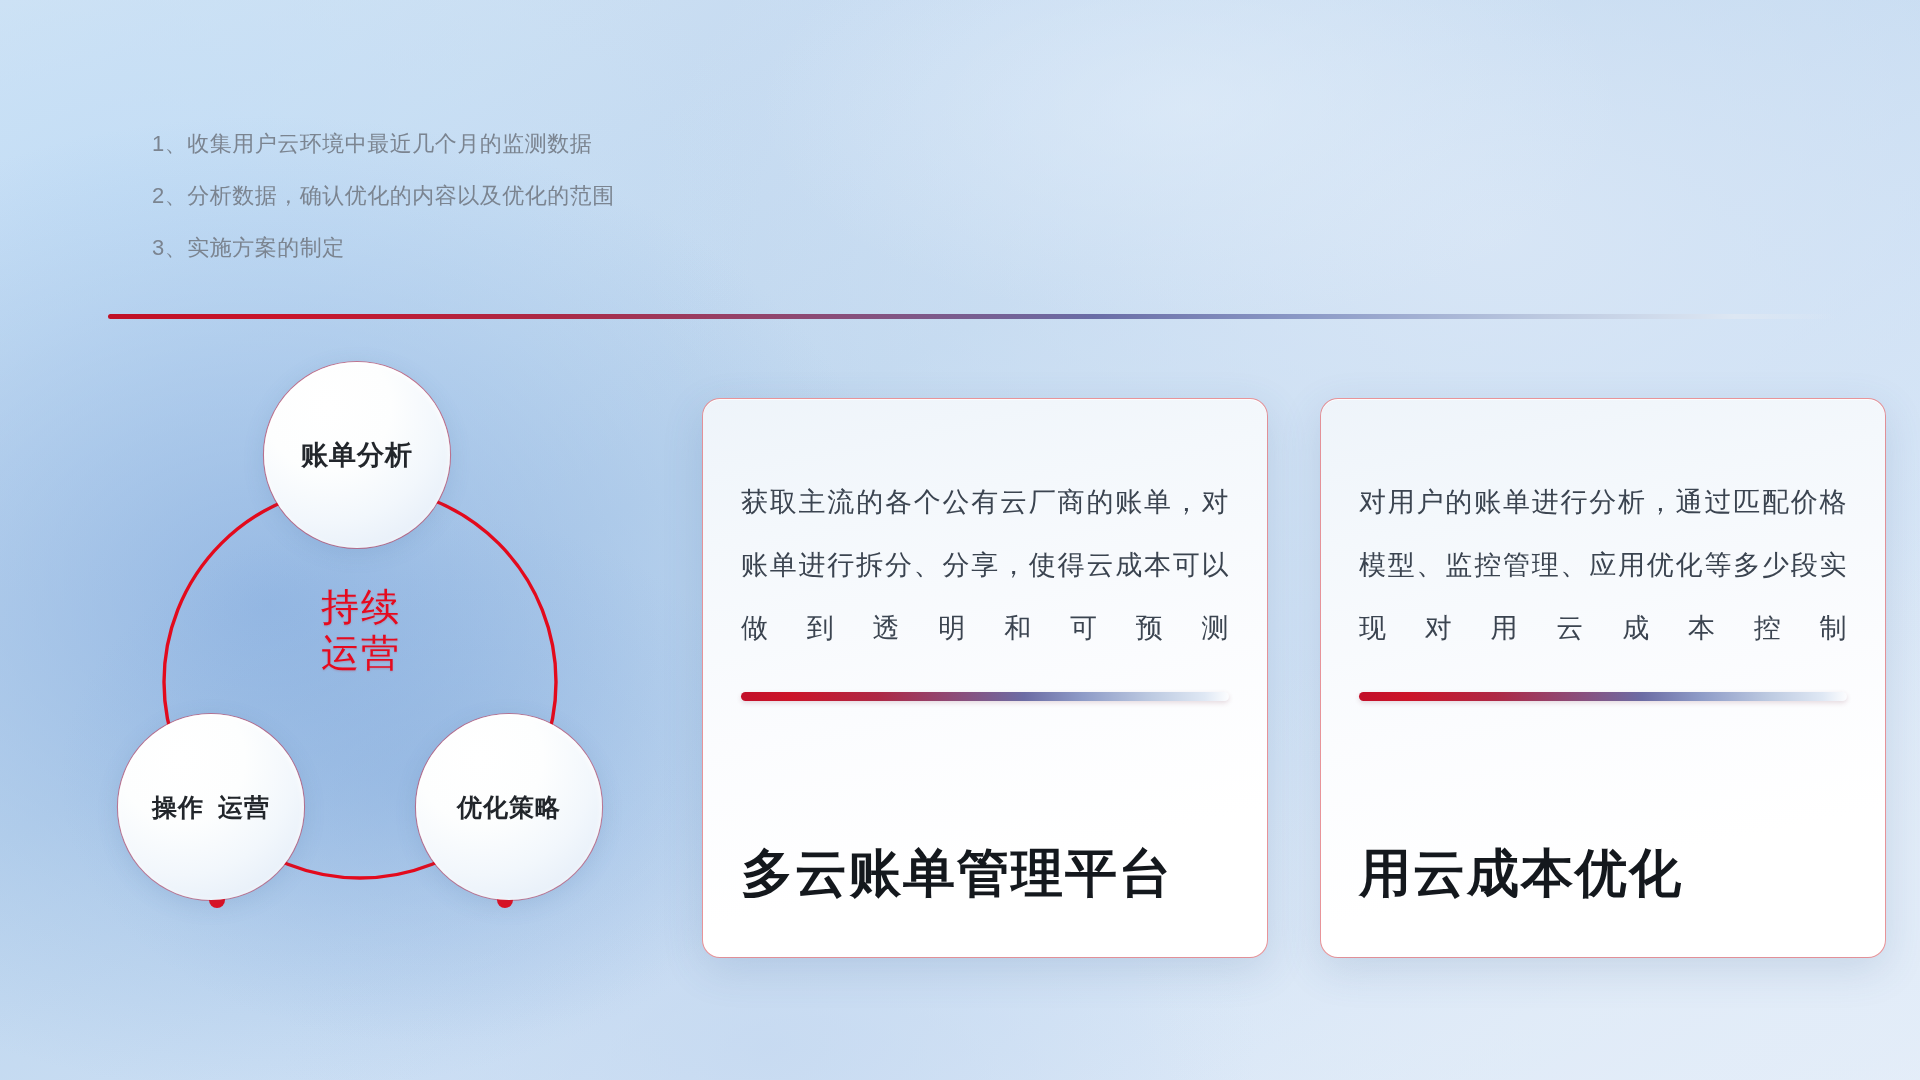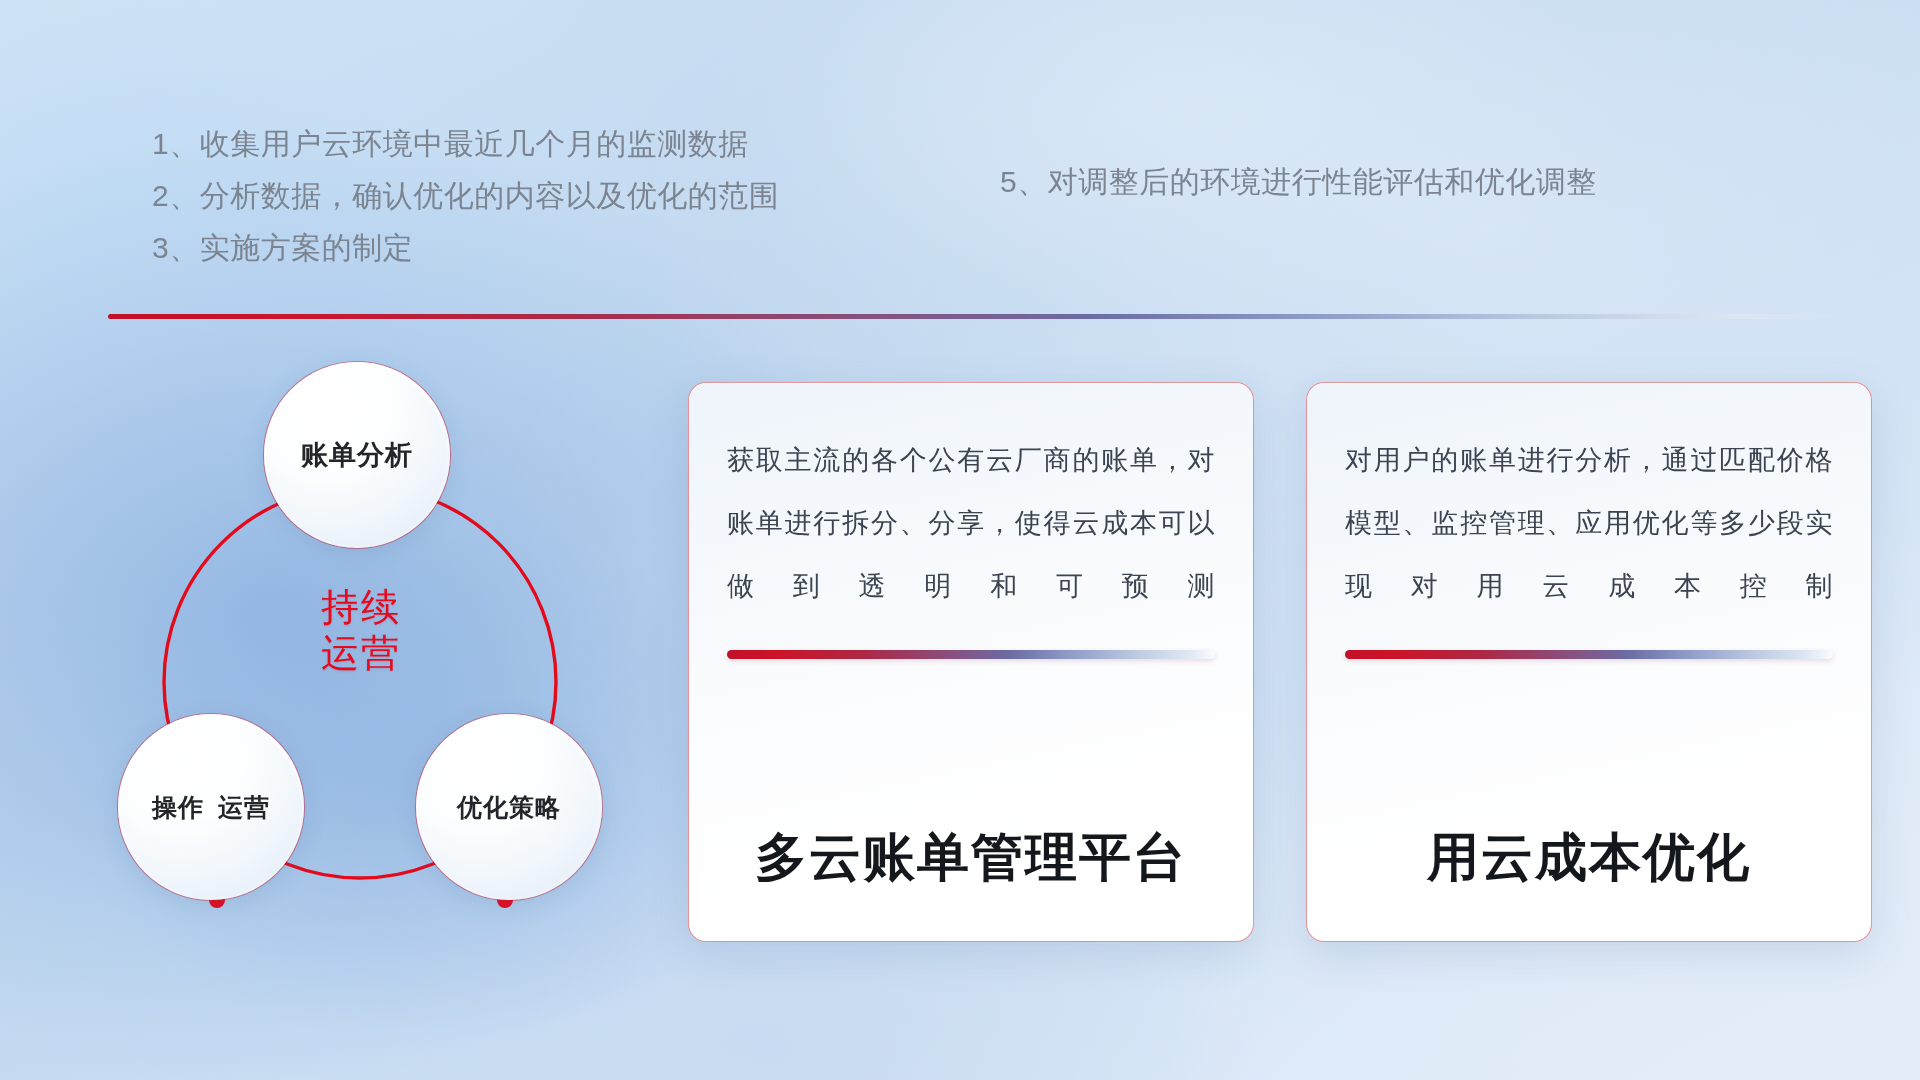--- a/index.html
+++ b/index.html
@@ -48,21 +48,21 @@
   }
   .steps-col {
     position: absolute;
     top: 0;
   }
   .steps-col.left  { left: 152px; }
   .steps-col.right { left: 1000px; top: 38px; }
 
   .step-line {
     color: #7b8490;
-    font-size: 30px;
+    font-size: 22px;
     line-height: 52px;
     letter-spacing: 0.5px;
     white-space: nowrap;
     font-weight: 400;
   }
   .divider-flat {
     position: absolute;
     top: 314px;
     left: 108px;
     width: 1730px;
@@ -141,33 +141,34 @@
     line-height: 1.22;
     letter-spacing: 2px;
     text-shadow: 0 1px 2px rgba(180,0,20,0.18);
     z-index: 6;
   }
   .venn-center span { display: block; }
 
   
   .card {
     position: absolute;
-    top: 382px;
+    top: 398px;
     width: 566px;
     height: 560px;
     border-radius: 18px;
     border: 1px solid rgba(214,60,70,0.55);
     background:
       linear-gradient(168deg, #eef4fa 0%, #f4f8fc 22%, #fbfcfe 52%, #ffffff 78%, #ffffff 100%);
     box-shadow: 0 12px 40px rgba(60,100,150,0.16), inset 0 1px 0 rgba(255,255,255,0.9);
     z-index: 5;
     box-sizing: border-box;
-    padding: 46px 38px 30px 38px;
+    padding: 72px 38px 30px 38px;
     display: flex;
     flex-direction: column;
+    margin-left: 14px;
   }
   .card.one { left: 688px; }
   .card.two { left: 1306px; }
 
   .card-body {
     color: #3b4450;
     font-size: 27px;
     line-height: 63px;
     letter-spacing: 0.5px;
     text-align: justify;
@@ -191,36 +192,35 @@
       rgba(235,243,251,0) 100%);
     box-shadow: 0 2px 5px rgba(110,40,60,0.16);
   }
   .card-title {
     margin-top: auto;
     padding-bottom: 18px;
     color: #14181d;
     font-size: 52px;
     font-weight: 800;
     letter-spacing: 2px;
-    text-align: center;
+    text-align: left;
   }
 </style>
 </head>
 <body>
 
 <div id="stage">
 
   <div class="steps">
     <div class="steps-col left">
       <div class="step-line">1、收集用户云环境中最近几个月的监测数据</div>
       <div class="step-line">2、分析数据，确认优化的内容以及优化的范围</div>
       <div class="step-line">3、实施方案的制定</div>
     </div>
     <div class="steps-col right">
-      <div class="step-line">5、对调整后的环境进行性能评估和优化调整</div>
     </div>
   </div>
 
   <div class="divider-flat"></div>
 
   <div class="venn">
 
     <svg width="600" height="620" viewBox="0 0 600 620">
 
       <circle cx="264" cy="330" r="196" fill="none" stroke="#e30a1c" stroke-width="3.4"></circle>

